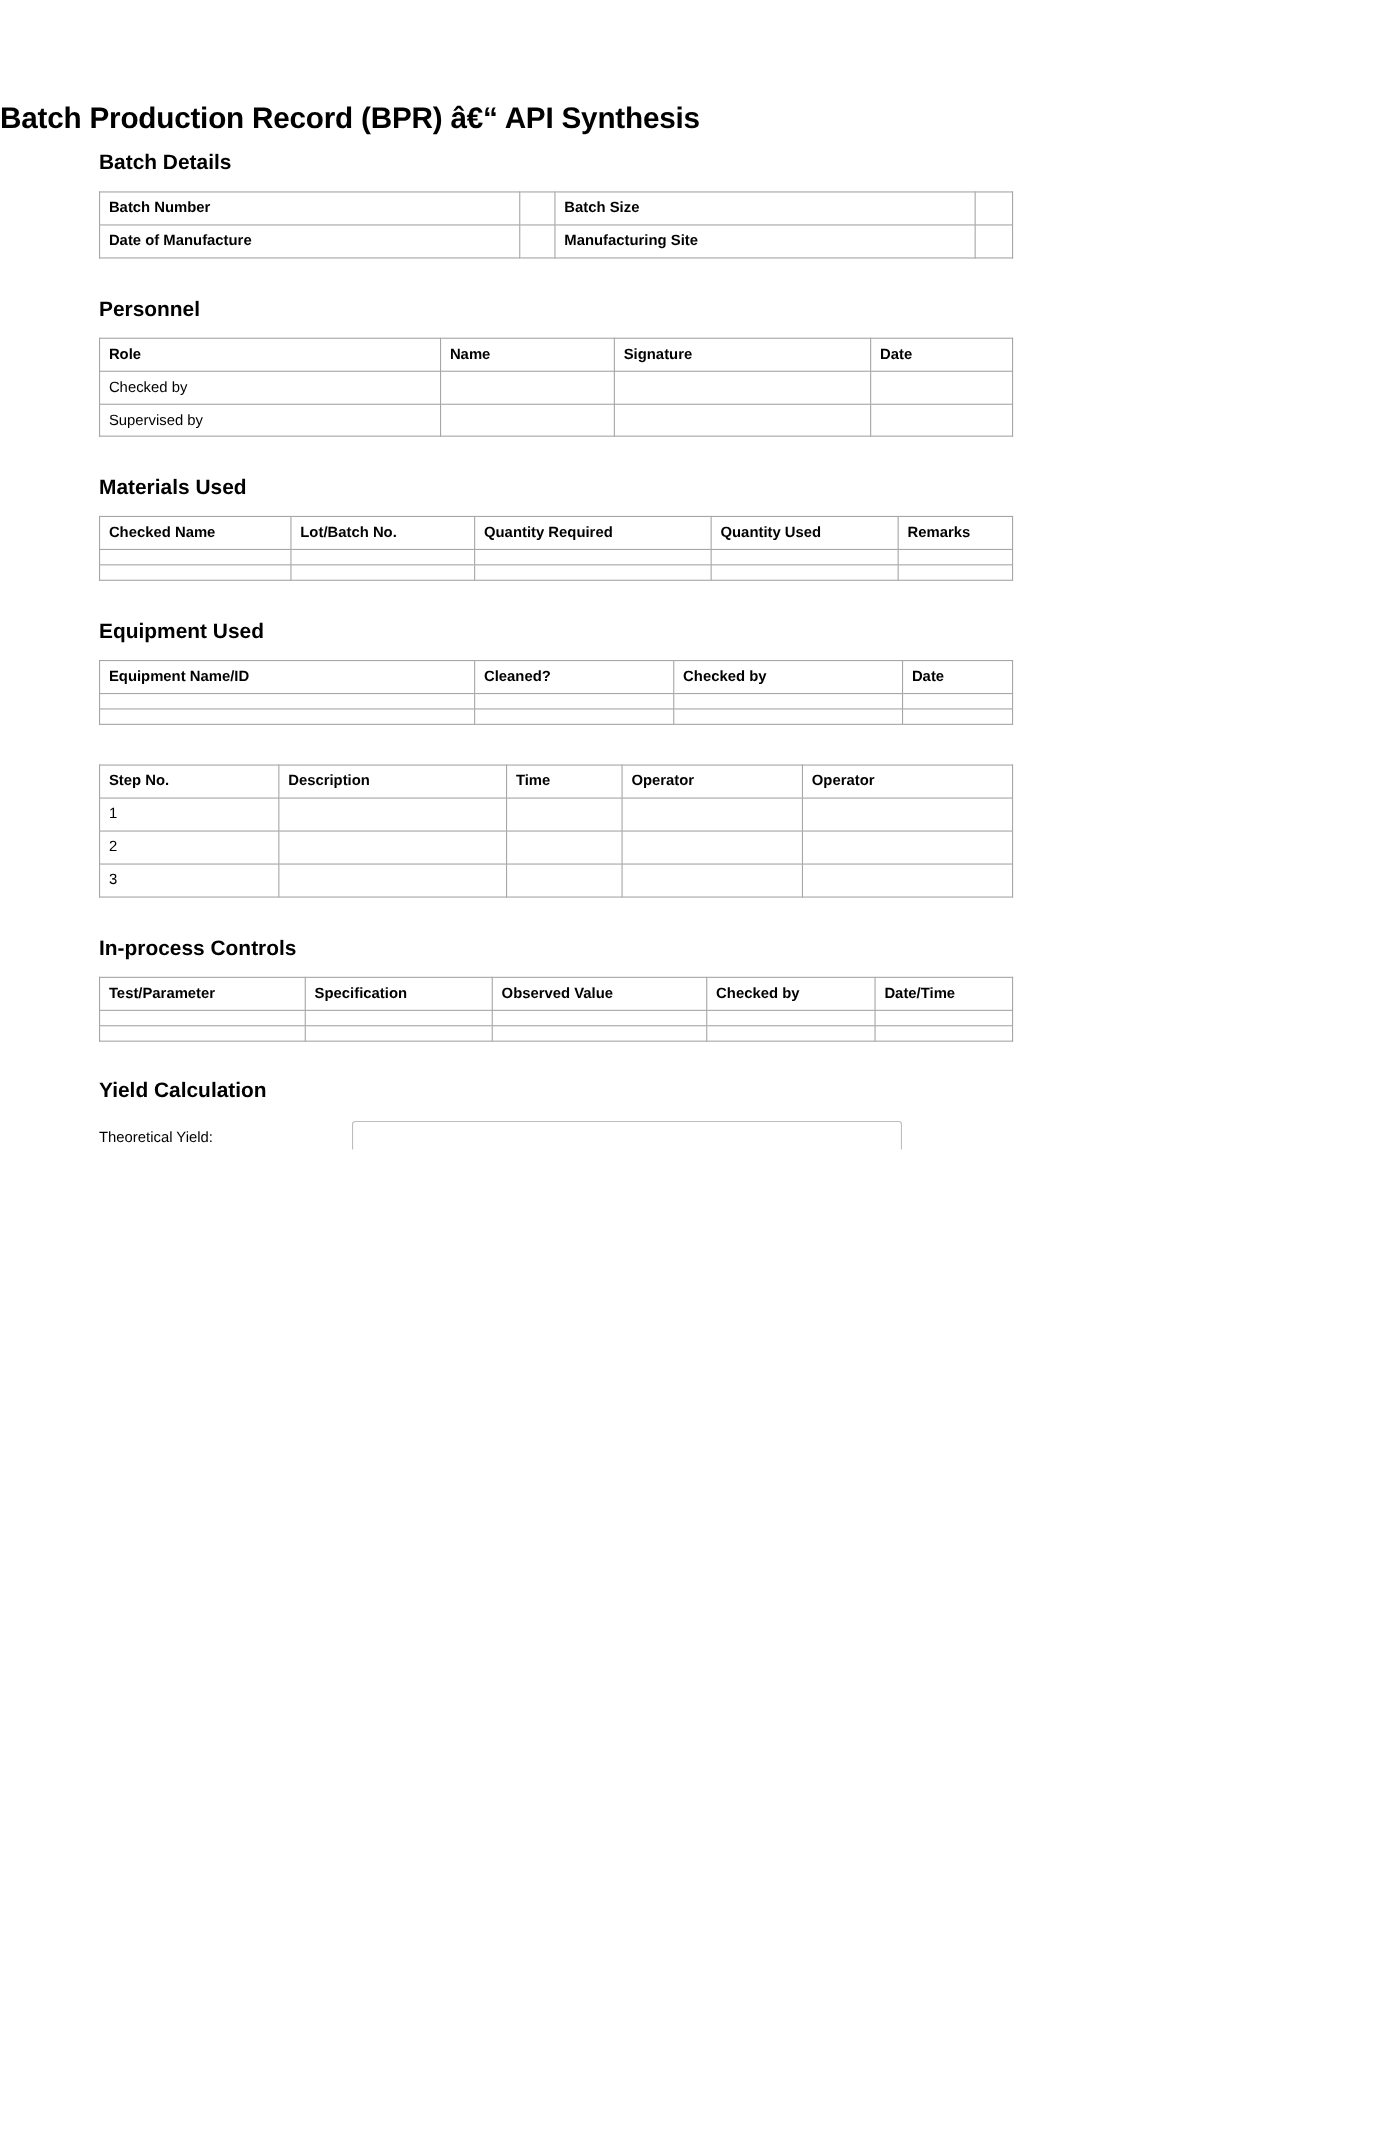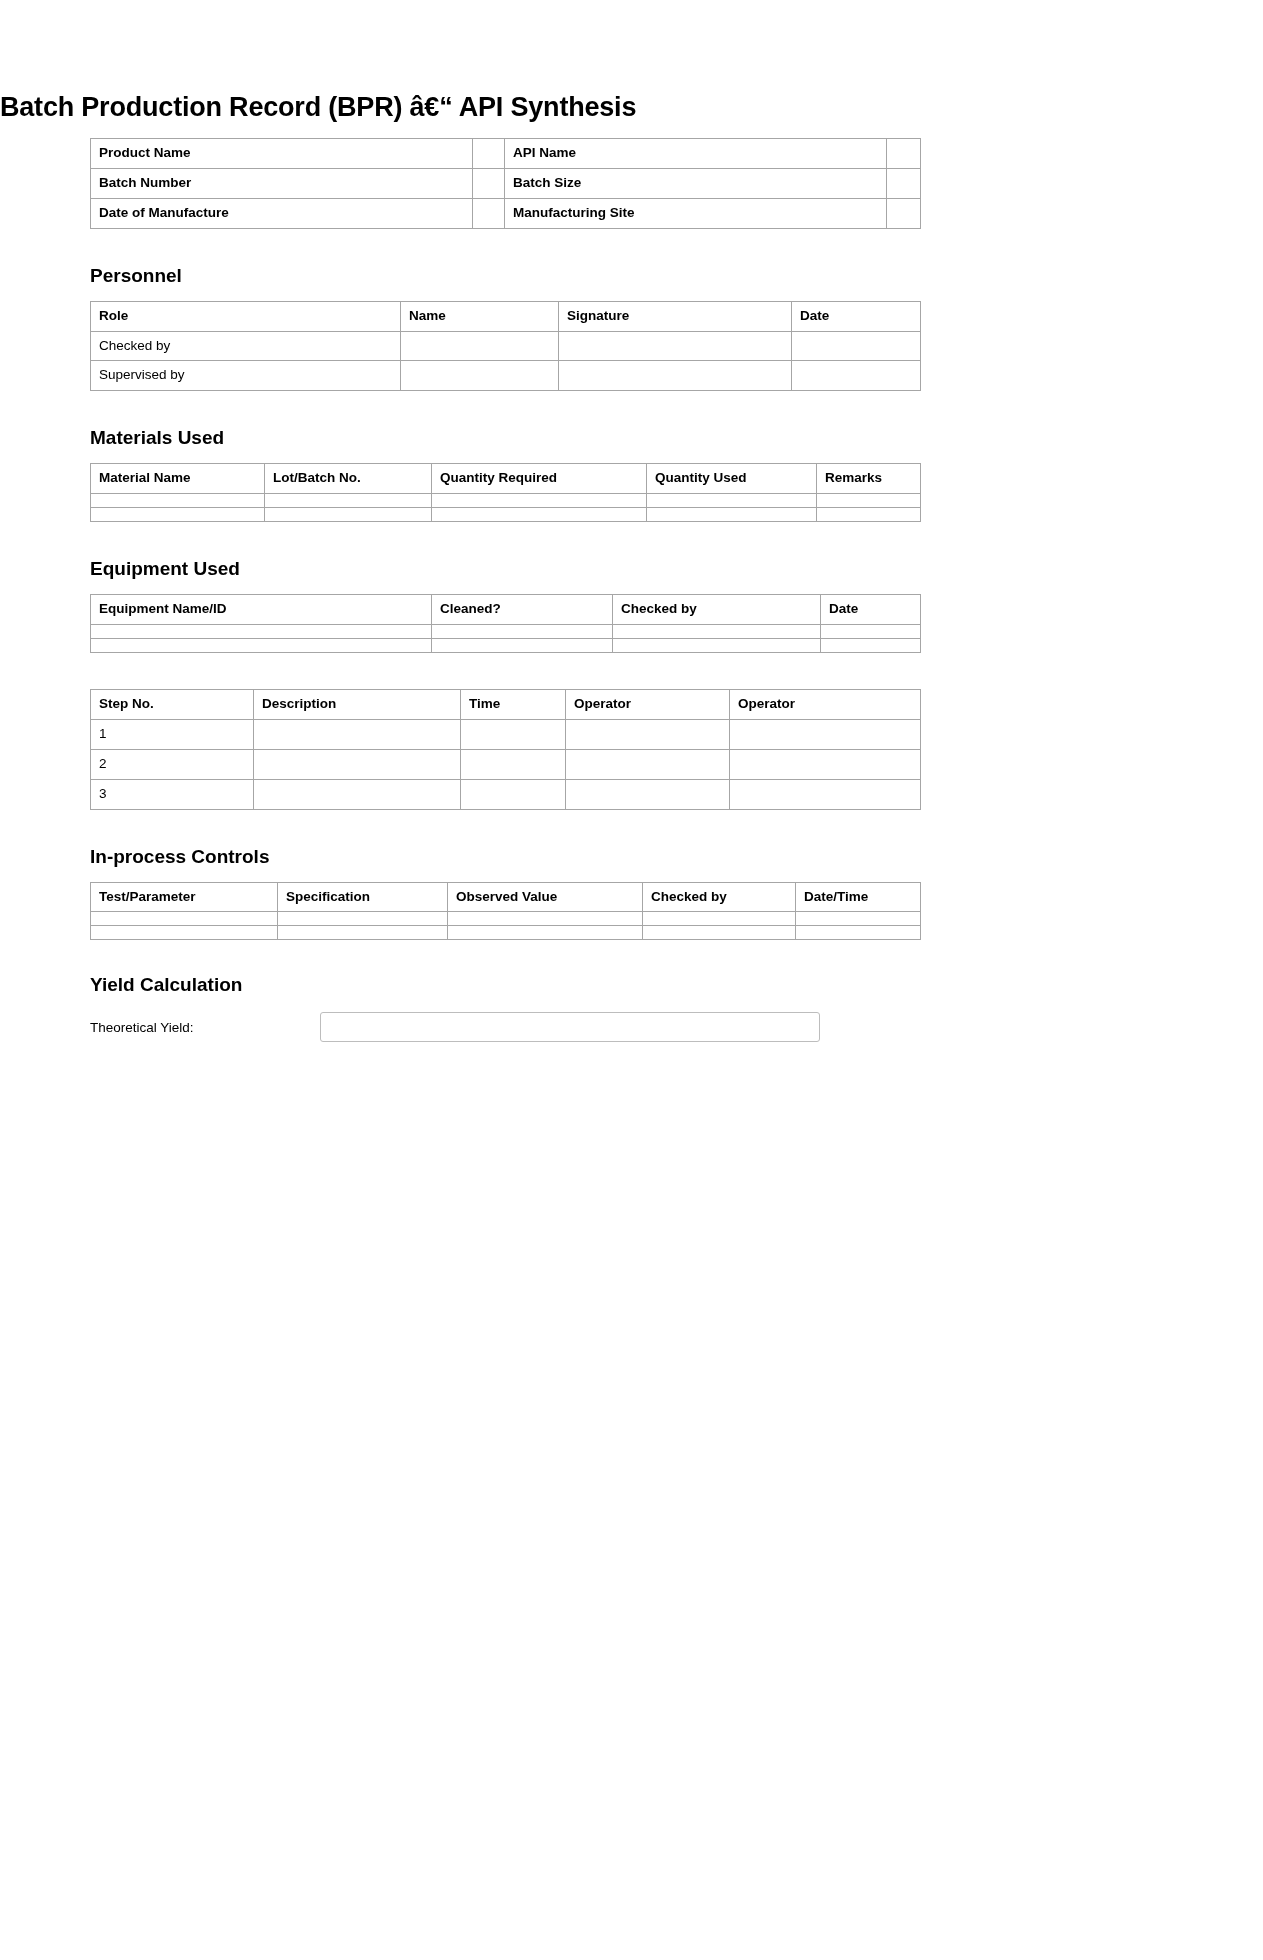--- a/index.html
+++ b/index.html
@@ -126,34 +126,29 @@
 </head>
 <body>
 
 <div class="page">
 
   <h1 class="doc-title">Batch Production Record (BPR) â€“ API Synthesis</h1>
 
   <div class="content" style="top:138px;">
 
     <div class="section">
+      <h2 class="section-title">Batch Details</h2>
       <table class="grid">
         <colgroup>
           <col style="width:382px">
             <col style="width:32px">
           <col style="width:382px">
             <col style="width:34px">
         </colgroup>
         <tbody>
-          <tr>
-            <td class="lbl">Product Name</td>
-            <td class="val"></td>
-            <td class="lbl">API Name</td>
-            <td class="val"></td>
-          </tr>
           <tr>
             <td class="lbl">Batch Number</td>
             <td class="val"></td>
             <td class="lbl">Batch Size</td>
             <td class="val"></td>
           </tr>
           <tr>
             <td class="lbl">Date of Manufacture</td>
             <td class="val"></td>
             <td class="lbl">Manufacturing Site</td>
@@ -206,21 +201,21 @@
       <table class="grid">
         <colgroup>
           <col style="width:174px">
             <col style="width:167px">
             <col style="width:215px">
           <col style="width:170px">
             <col style="width:104px">
         </colgroup>
         <thead>
           <tr>
-            <th>Material Name</th>
+            <th>Checked Name</th>
             <th>Lot/Batch No.</th>
             <th>Quantity Required</th>
             <th>Quantity Used</th>
             <th>Remarks</th>
           </tr>
         </thead>
         <tbody>
           <tr class="empty">
             <td class="val"></td>
             <td class="val"></td>

